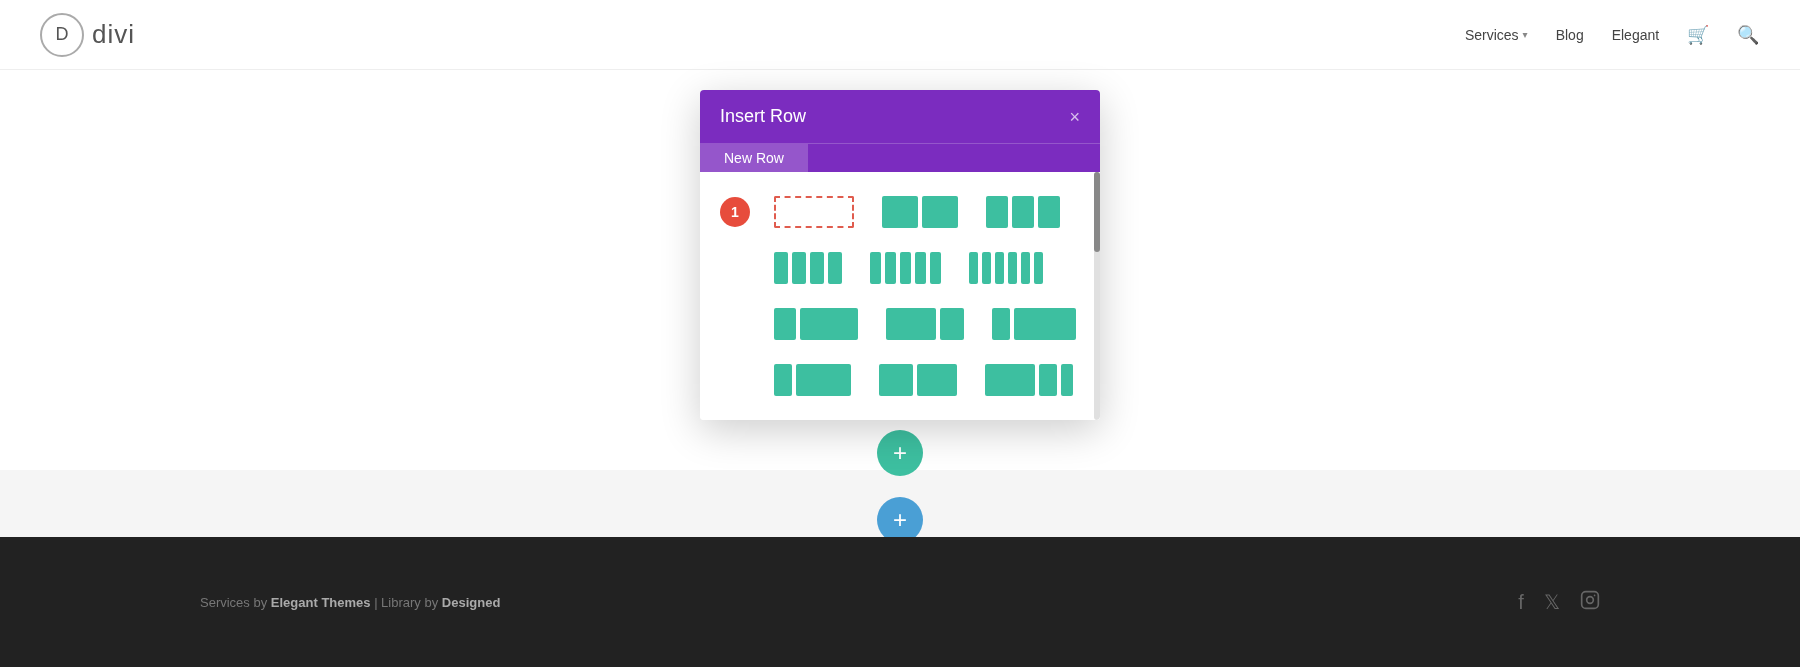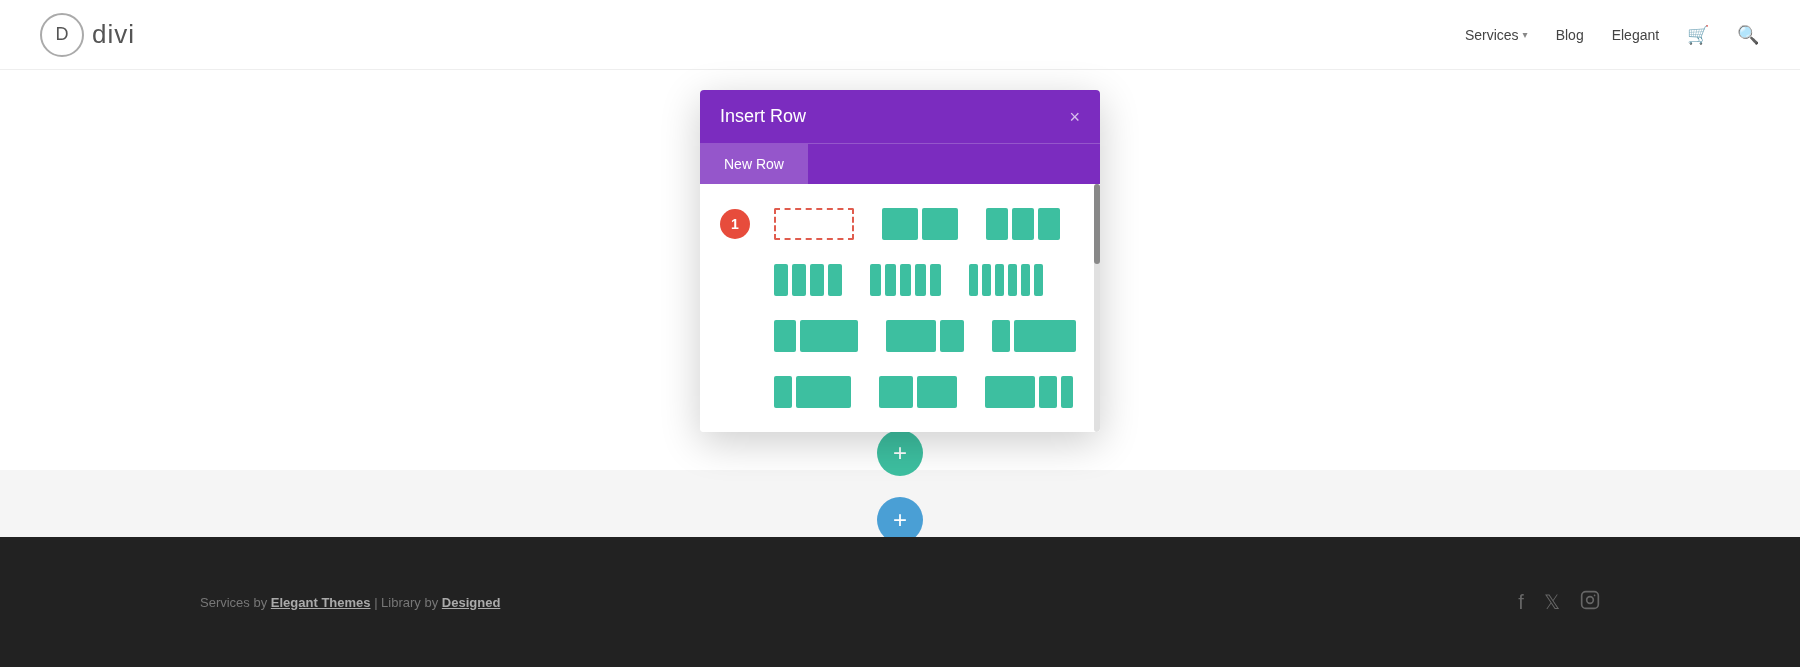--- a/index.html
+++ b/index.html
@@ -104,21 +104,21 @@
       background: none;
       border: none;
       line-height: 1;
     }
     .modal-tabs {
       background: #7b2cbf;
       display: flex;
       border-top: 1px solid rgba(255,255,255,0.2);
     }
     .modal-tab {
-      padding: 12px 24px;
+      padding: 6px 24px;
       color: rgba(255,255,255,0.8);
       font-size: 14px;
       cursor: pointer;
       font-weight: 500;
     }
     .modal-tab.active {
       background: rgba(255,255,255,0.2);
       color: #fff;
     }
     .modal-body {
@@ -232,21 +232,20 @@
       position: absolute;
       bottom: 0;
       width: 100%;
     }
     .footer-text {
       color: #777;
       font-size: 13px;
     }
     .footer-text strong {
       color: #aaa;
-      text-decoration: underline;
     }
     .footer-icons {
       display: flex;
       gap: 20px;
       align-items: center;
     }
     .footer-icon {
       color: #666;
       font-size: 20px;
       cursor: pointer;

